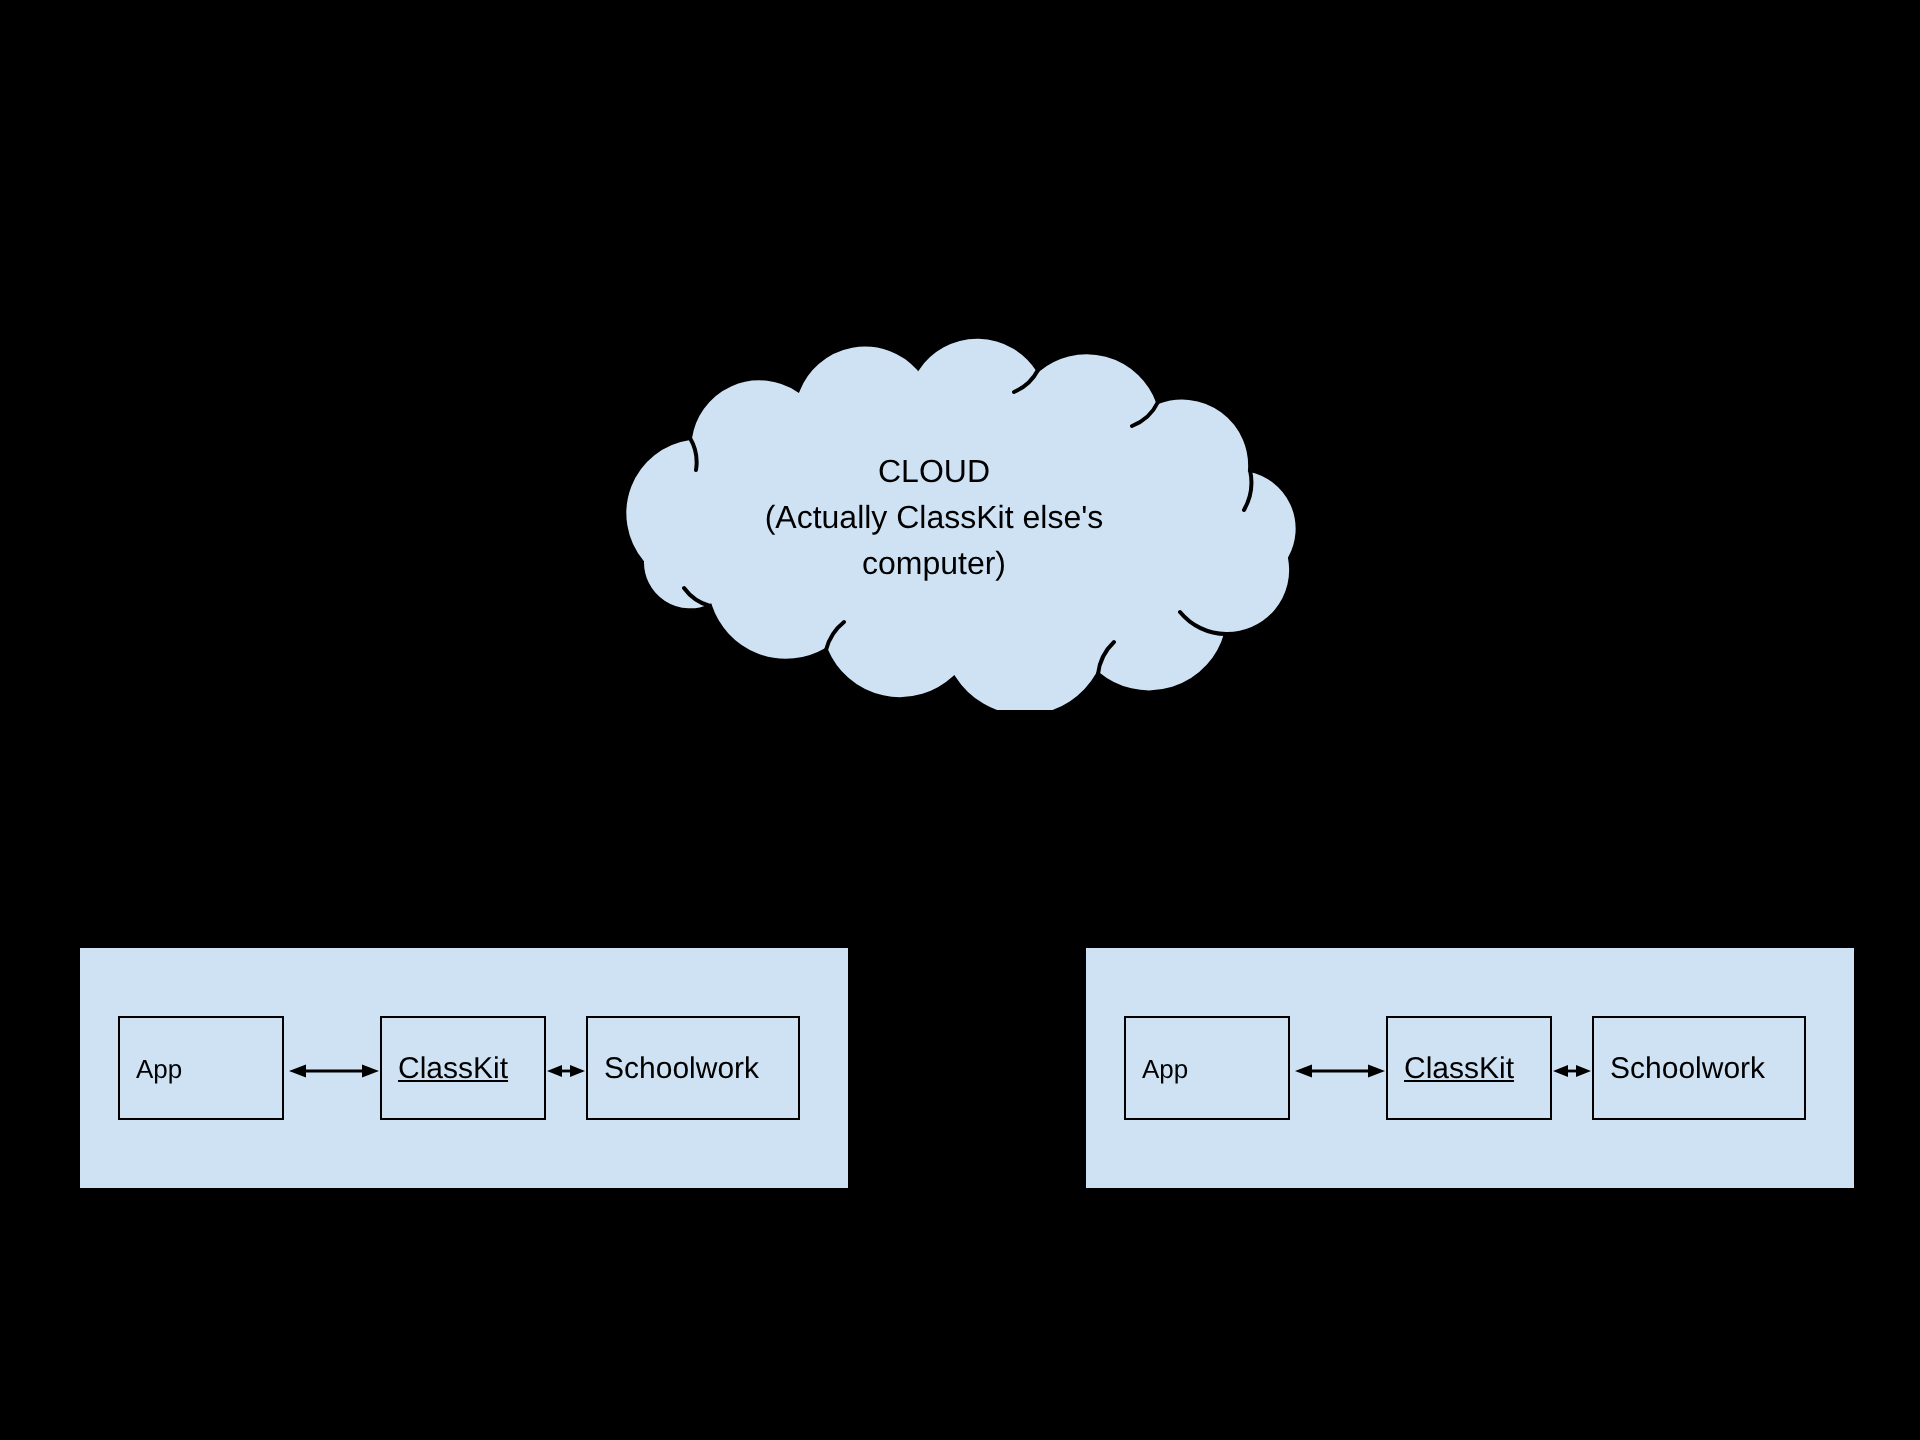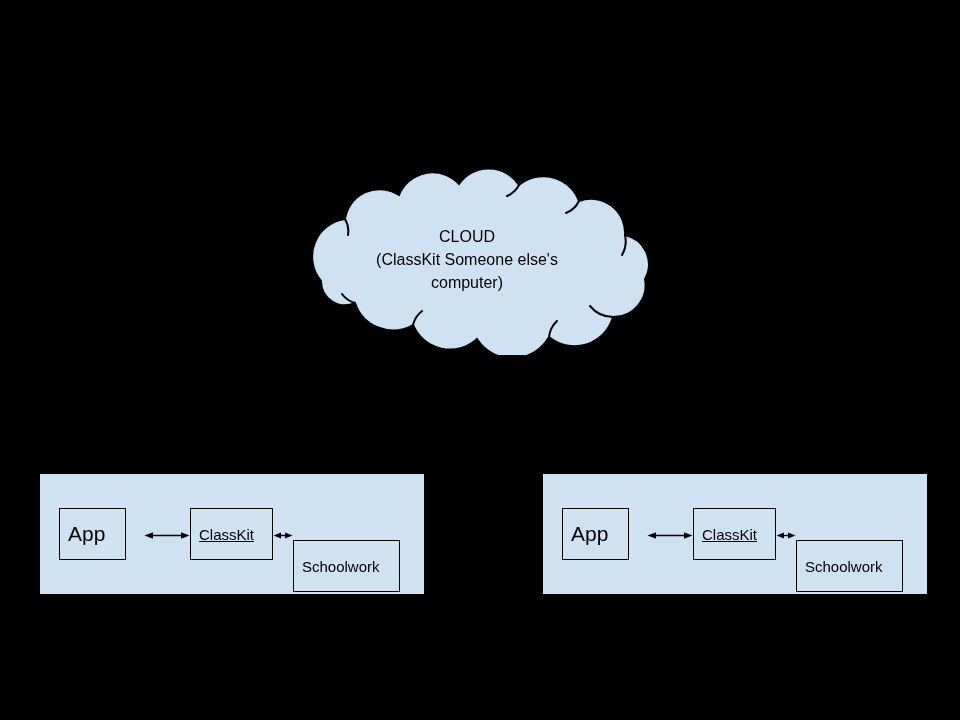--- a/index.html
+++ b/index.html
@@ -36,23 +36,23 @@
   .device-group--right{left:542px;}
   .node{
     position:absolute;top:34px;height:52px;
     background:var(--shape-fill);
     border:1px solid var(--shape-stroke);
     box-sizing:border-box;
     display:flex;align-items:center;
     padding-left:8px;
     font-size:15px;color:var(--text);
   }
-  .node--app{left:19px;width:67px;font-size:21px;}
+  .node--app{left:19px;width:83px;font-size:13px;}
   .node--classkit{left:150px;width:83px;text-decoration:underline;}
-  .node--schoolwork{left:253px;width:107px;margin-top:32px;}
+  .node--schoolwork{left:253px;width:107px;}
   .arrow{position:absolute;top:55px;height:13px;}
   .arrow--a1{left:104px;width:46px;}
   .arrow--a2{left:233px;width:20px;}
   .arrow line{stroke:var(--shape-stroke);stroke-width:1.4;}
   .arrow polygon, .cloud-svg .fill-only{fill:var(--shape-fill);}
   .arrow polygon{fill:var(--shape-stroke);}
   .cloud-outline{fill:var(--shape-fill);stroke:var(--shape-stroke);stroke-width:2;}
   .cloud-tails{fill:none;stroke:var(--shape-stroke);stroke-width:2;stroke-linecap:round;}
 </style>
 </head>
@@ -78,21 +78,21 @@
     <path class="cloud-tails" d="M 50,50 a 24,24 0 0 1 3,16
          M 224,16 a 24,24 0 0 1 -12,11
          M 284,32 a 24,24 0 0 1 -13,12
          M 330,66 a 28,28 0 0 1 -3,20
          M 318,148 a 30,30 0 0 1 -23,-11
          M 254,168 a 26,26 0 0 1 8,-16
          M 118,156 a 26,26 0 0 1 9,-14
          M 60,134 a 24,24 0 0 1 -13,-9"></path>
   </svg>
   <div class="cloud-label">CLOUD
-(ClassKit Someone else's
+(Actually ClassKit else's
 computer)</div>
 
   <section class="device-group device-group--left">
     <div class="node node--app">
       <span>App</span>
     </div>
     <svg class="arrow arrow--a1" viewBox="0 0 46 13" aria-hidden="true">
       <line x1="6" y1="6.5" x2="40" y2="6.5"></line>
       <polygon points="0.5,6.5 9,3.2 9,9.8"></polygon>
       <polygon points="45.5,6.5 37,3.2 37,9.8"></polygon>

